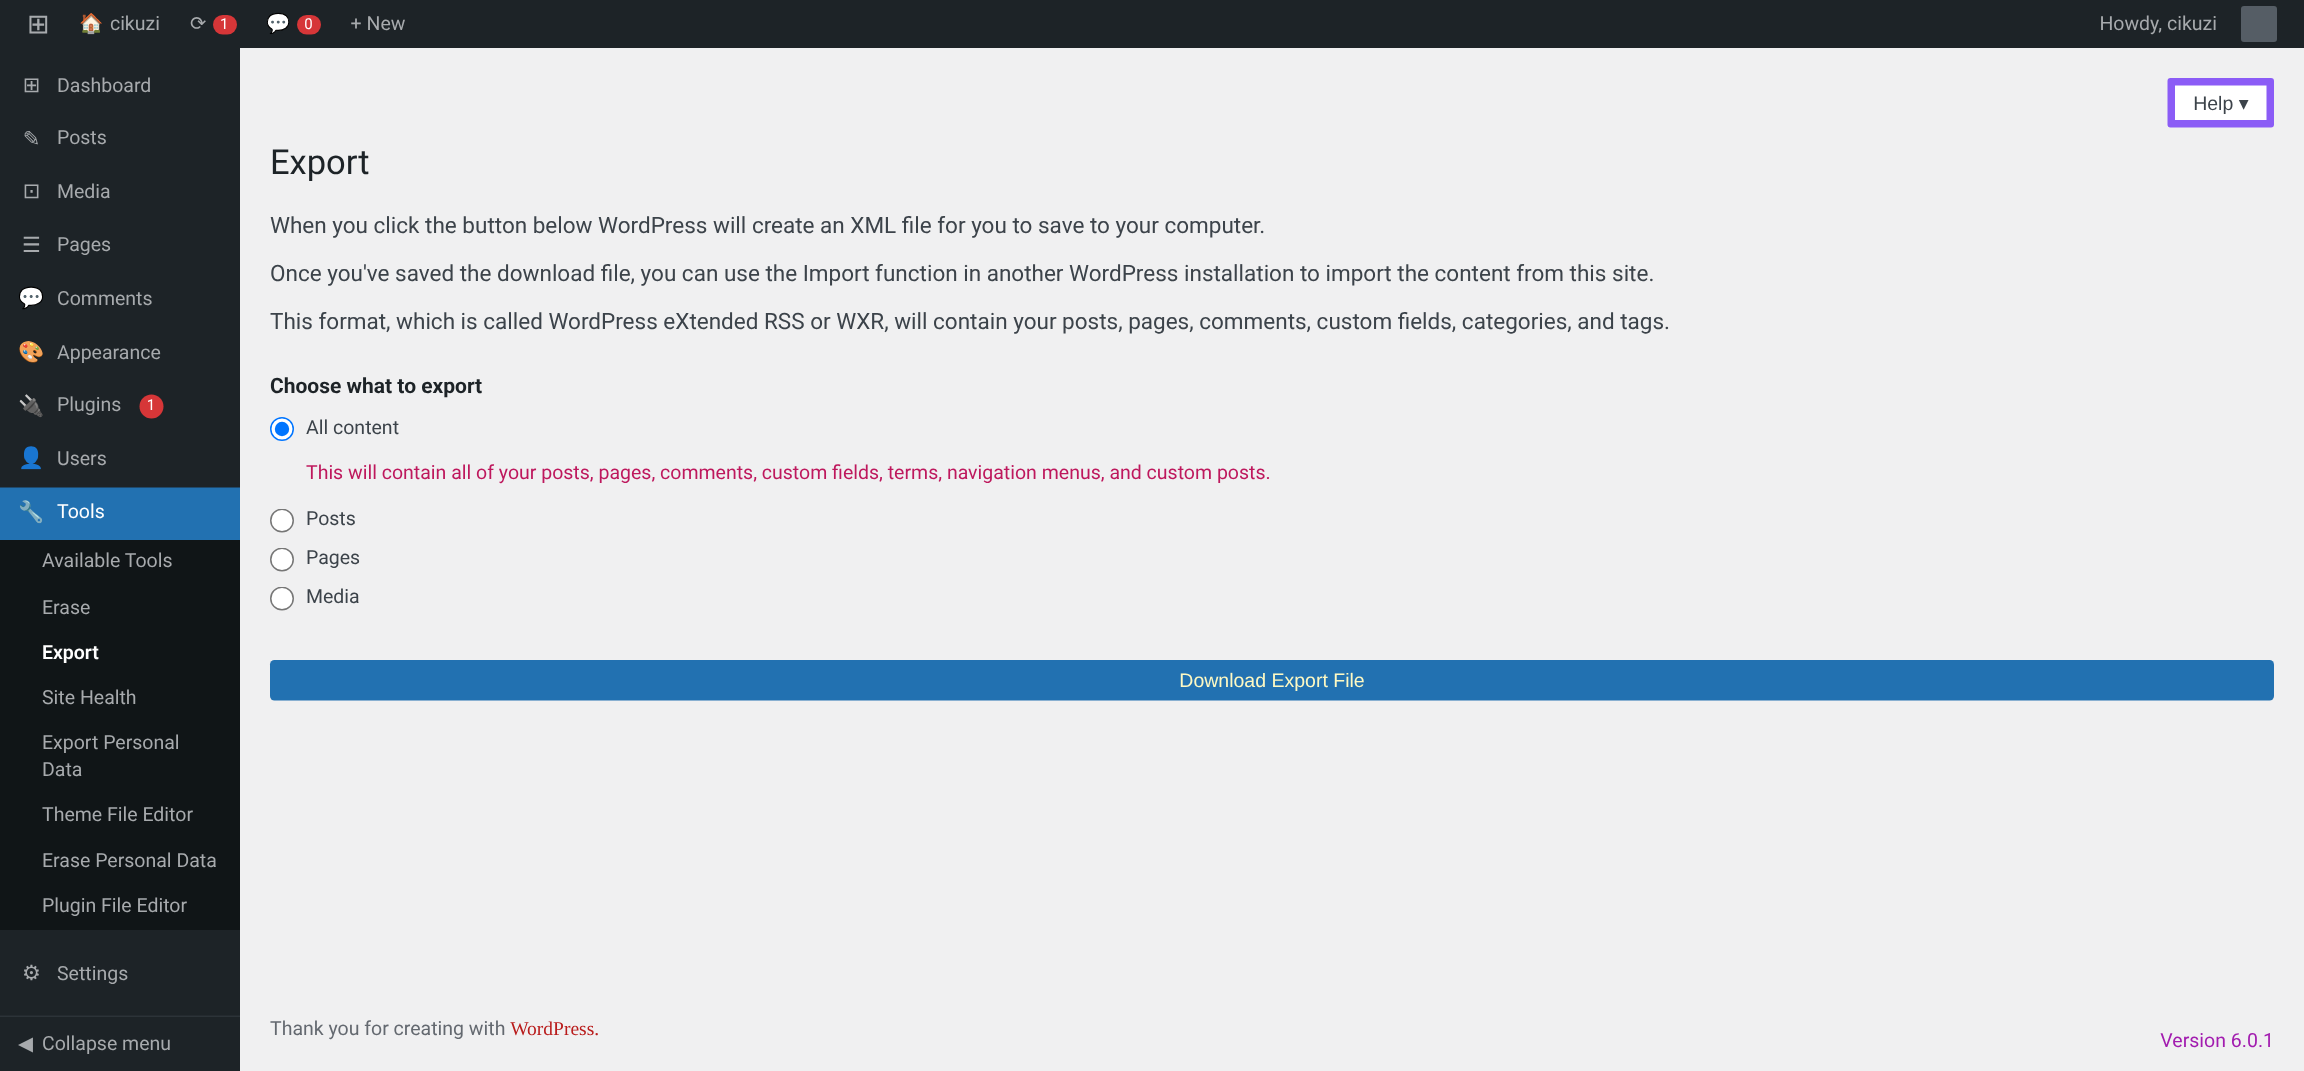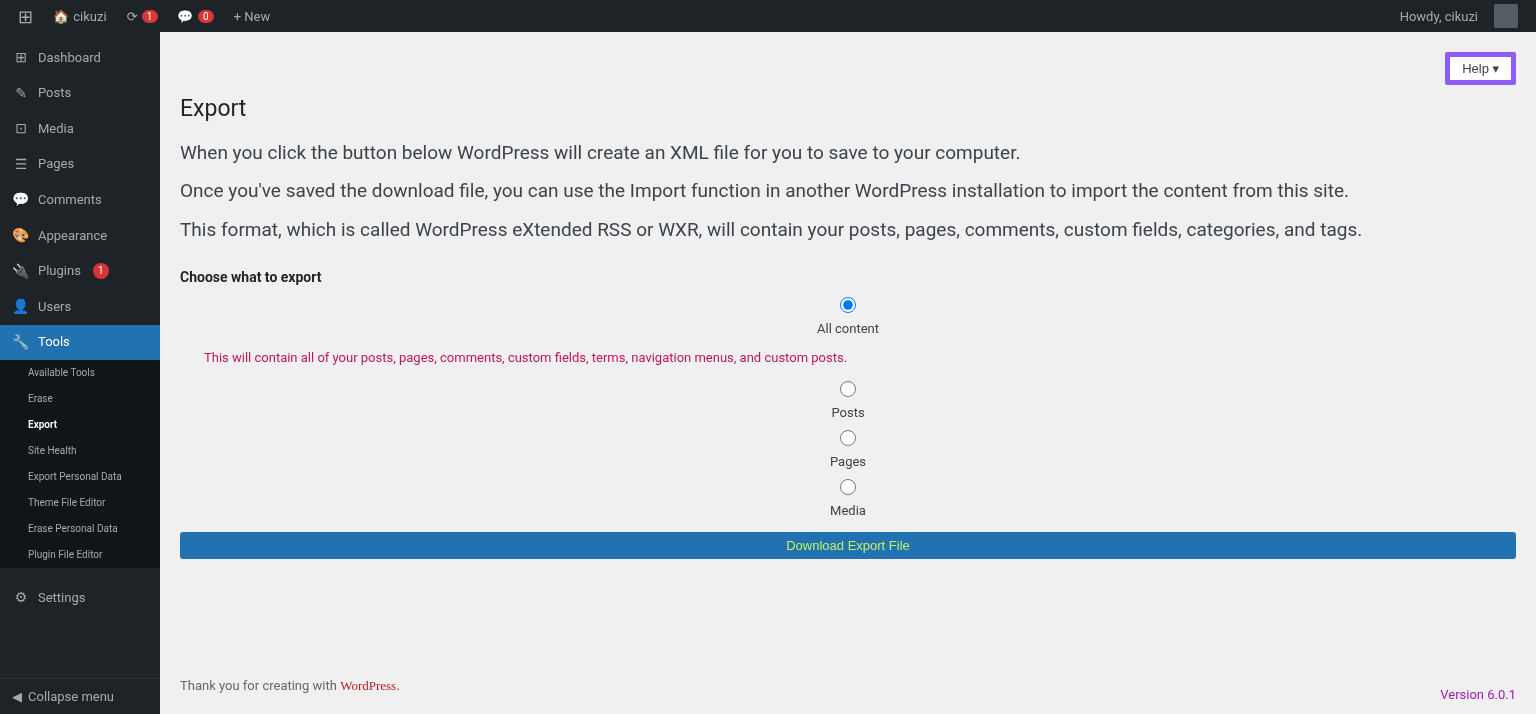--- a/index.html
+++ b/index.html
@@ -60,21 +60,21 @@
       font-size: 13px;
       cursor: pointer;
       line-height: 1.4;
     }
     .sidebar-menu-item.active { background: #2271b1; color: #fff; }
     .sidebar-menu-item .icon { font-size: 14px; width: 18px; text-align: center; flex-shrink: 0; }
     .sidebar-submenu { list-style: none; background: #101517; }
     .sidebar-submenu-item {
       padding: 6px 12px 6px 28px;
       color: #a7aaad;
-      font-size: 10px;
+      font-size: 13px;
       cursor: pointer;
       line-height: 1.4;
     }
     .sidebar-submenu-item.current { color: #fff; font-weight: 600; }
     .plugin-badge {
       background: #d63638; color: #fff; font-size: 10px;
       border-radius: 10px; padding: 1px 5px; margin-left: 4px;
     }
     .sidebar-collapse {
       margin-top: auto;
@@ -109,57 +109,56 @@
     }
 
     .page-title {
       font-size: 23px;
       font-weight: 400;
       color: #1d2327;
       margin-bottom: 16px;
     }
 
     .description-text {
-      font-size: 19px;
+      font-size: 15px;
       color: #3c434a;
       margin-bottom: 8px;
       line-height: 1.6;
     }
 
     .section-title {
       font-size: 14px;
       font-weight: 700;
       color: #1d2327;
       margin: 16px 0 12px;
     }
 
     .radio-option {
-      display: flex; align-items: center; gap: 8px;
+      display: flex; gap: 8px;
       margin-bottom: 10px;
-      flex-direction: column;
     }
     .radio-option input[type="radio"] { width: 16px; height: 16px; cursor: pointer; }
     .radio-option label { font-size: 13px; color: #3c434a; cursor: pointer; }
 
     .all-content-desc {
       font-size: 13px;
       color: #be185d;
       margin: 2px 0 12px 24px;
       line-height: 1.6;
     }
 
     .download-btn {
       background: #2271b1;
-      color: #bef264;
+      color: #fef9c3;
       border: none;
       padding: 6px 14px;
       font-size: 13px;
       cursor: pointer;
       border-radius: 3px;
-      margin-top: 4px;
+      margin-top: 23px;
     }
 
     .footer-text {
       margin-top: auto;
       padding-top: 30px;
       font-size: 13px;
       color: #646970;
     }
     .footer-text a { color: #b91c1c; text-decoration: none; font-family: Liberation Serif, serif; }
 

